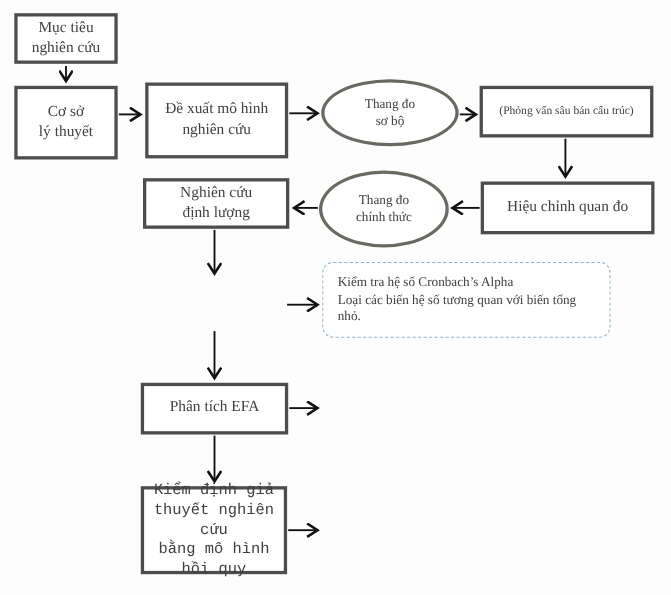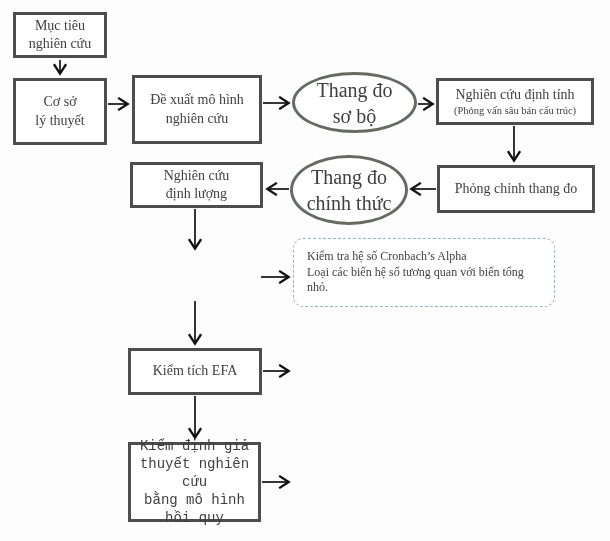--- a/index.html
+++ b/index.html
@@ -22,21 +22,21 @@
     background: #ffffff;
   }
   .rect {
     border: 3px solid #4d4d4d;
     font-size: 14px;
     line-height: 1.3;
   }
   .ellipse {
     border: 3px solid #666b62;
     border-radius: 50%;
-    font-size: 20px;
+    font-size: 12px;
     line-height: 1.3;
   }
   .note {
     border: 1.5px dashed #8fb6cc;
     border-radius: 10px;
     font-size: 12px;
     line-height: 1.3;
     text-align: left;
     justify-content: flex-start;
     padding: 5px 8px 5px 13px;
@@ -69,36 +69,35 @@
     <span class="label">Cơ sở
 lý thuyết</span>
   </div>
 
   <div class="node rect" style="left:132px; top:75px; width:130px; height:69px;">
     <span class="label">Đề xuất mô hình
 nghiên cứu</span>
   </div>
 
   <div class="node rect" style="left:436px; top:78px; width:158px; height:47px; flex-direction:column;">
-    <span class="label">Nghiên cứu định tính</span>
     <span class="sublabel">(Phỏng vấn sâu bán cấu trúc)</span>
   </div>
 
   <div class="node rect" style="left:437px; top:165px; width:158px; height:48px;">
-    <span class="label">Phỏng chỉnh thang đo</span>
+    <span class="label">Hiệu chỉnh quan đo</span>
   </div>
 
   <div class="node rect" style="left:130px; top:162px; width:133px; height:46px;">
     <span class="label">Nghiên cứu
 định lượng</span>
   </div>
 
 
   <div class="node rect" style="left:128px; top:348px; width:134px; height:47px;">
-    <span class="label">Kiểm tích EFA</span>
+    <span class="label">Phân tích EFA</span>
   </div>
 
   <div class="node rect" style="left:128px; top:442px; width:133px; height:80px;font-family:Liberation Mono, monospace;">
     <span class="label">Kiểm định giả
 thuyết nghiên cứu
 bằng mô hình
 hồi quy</span>
   </div>
 
   <div class="node ellipse" style="left:292px; top:72px; width:125px; height:61px;">

